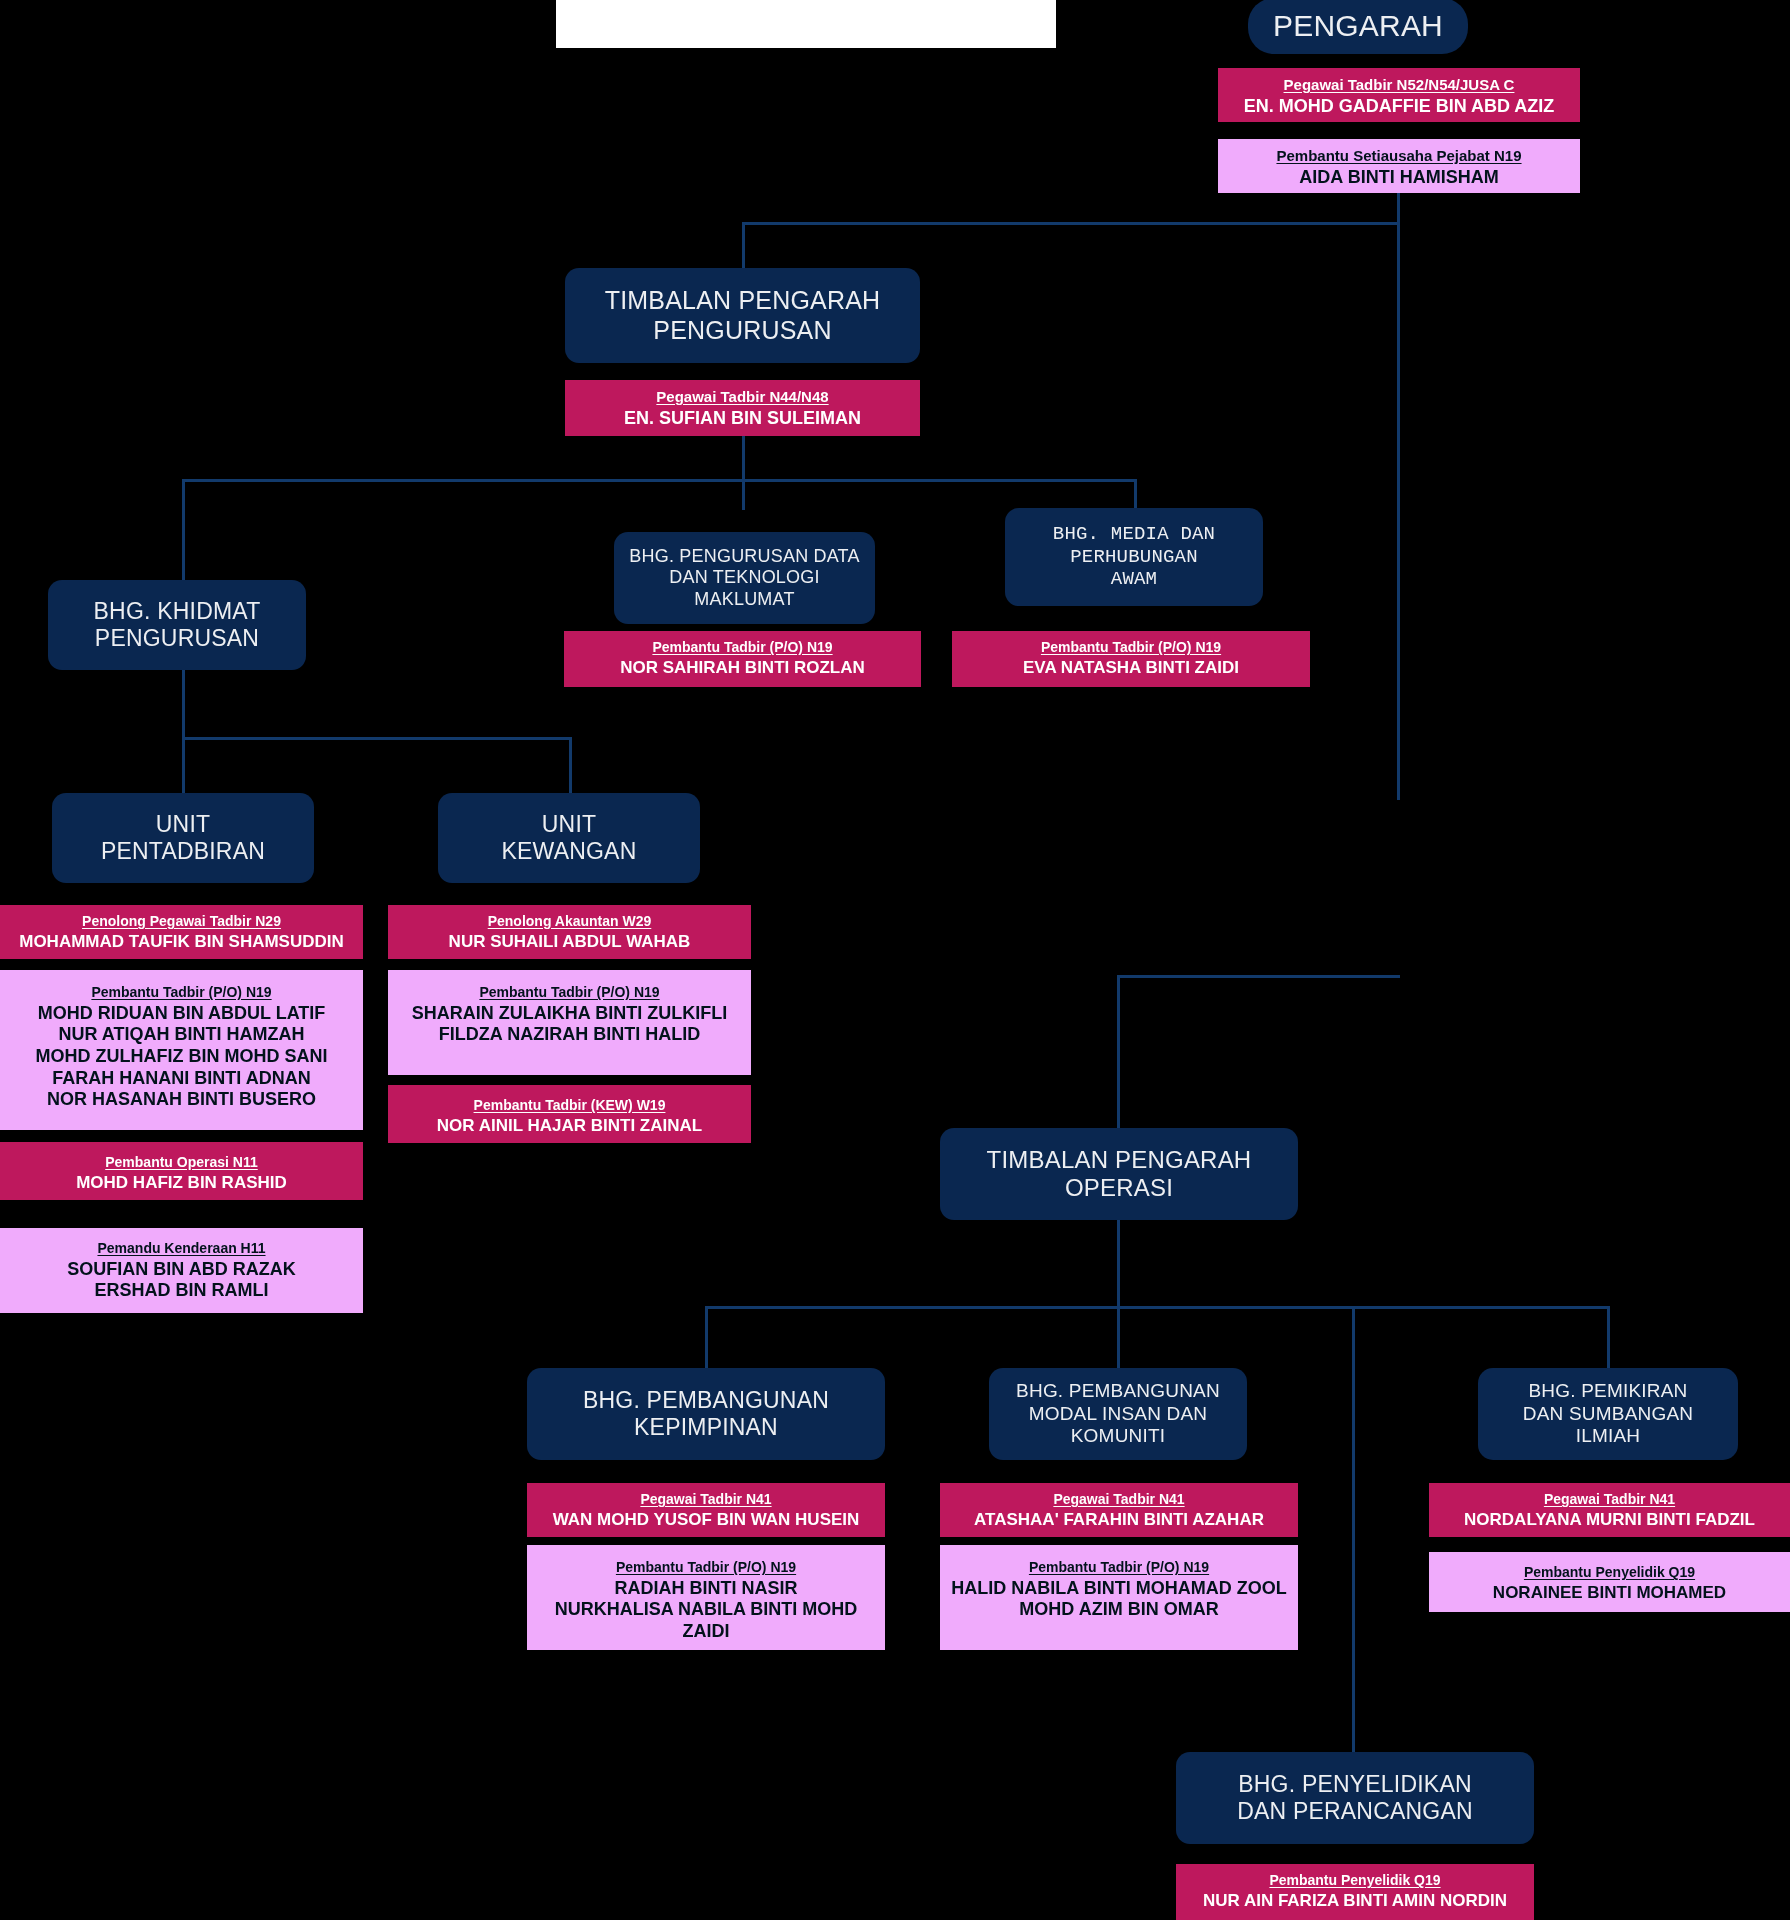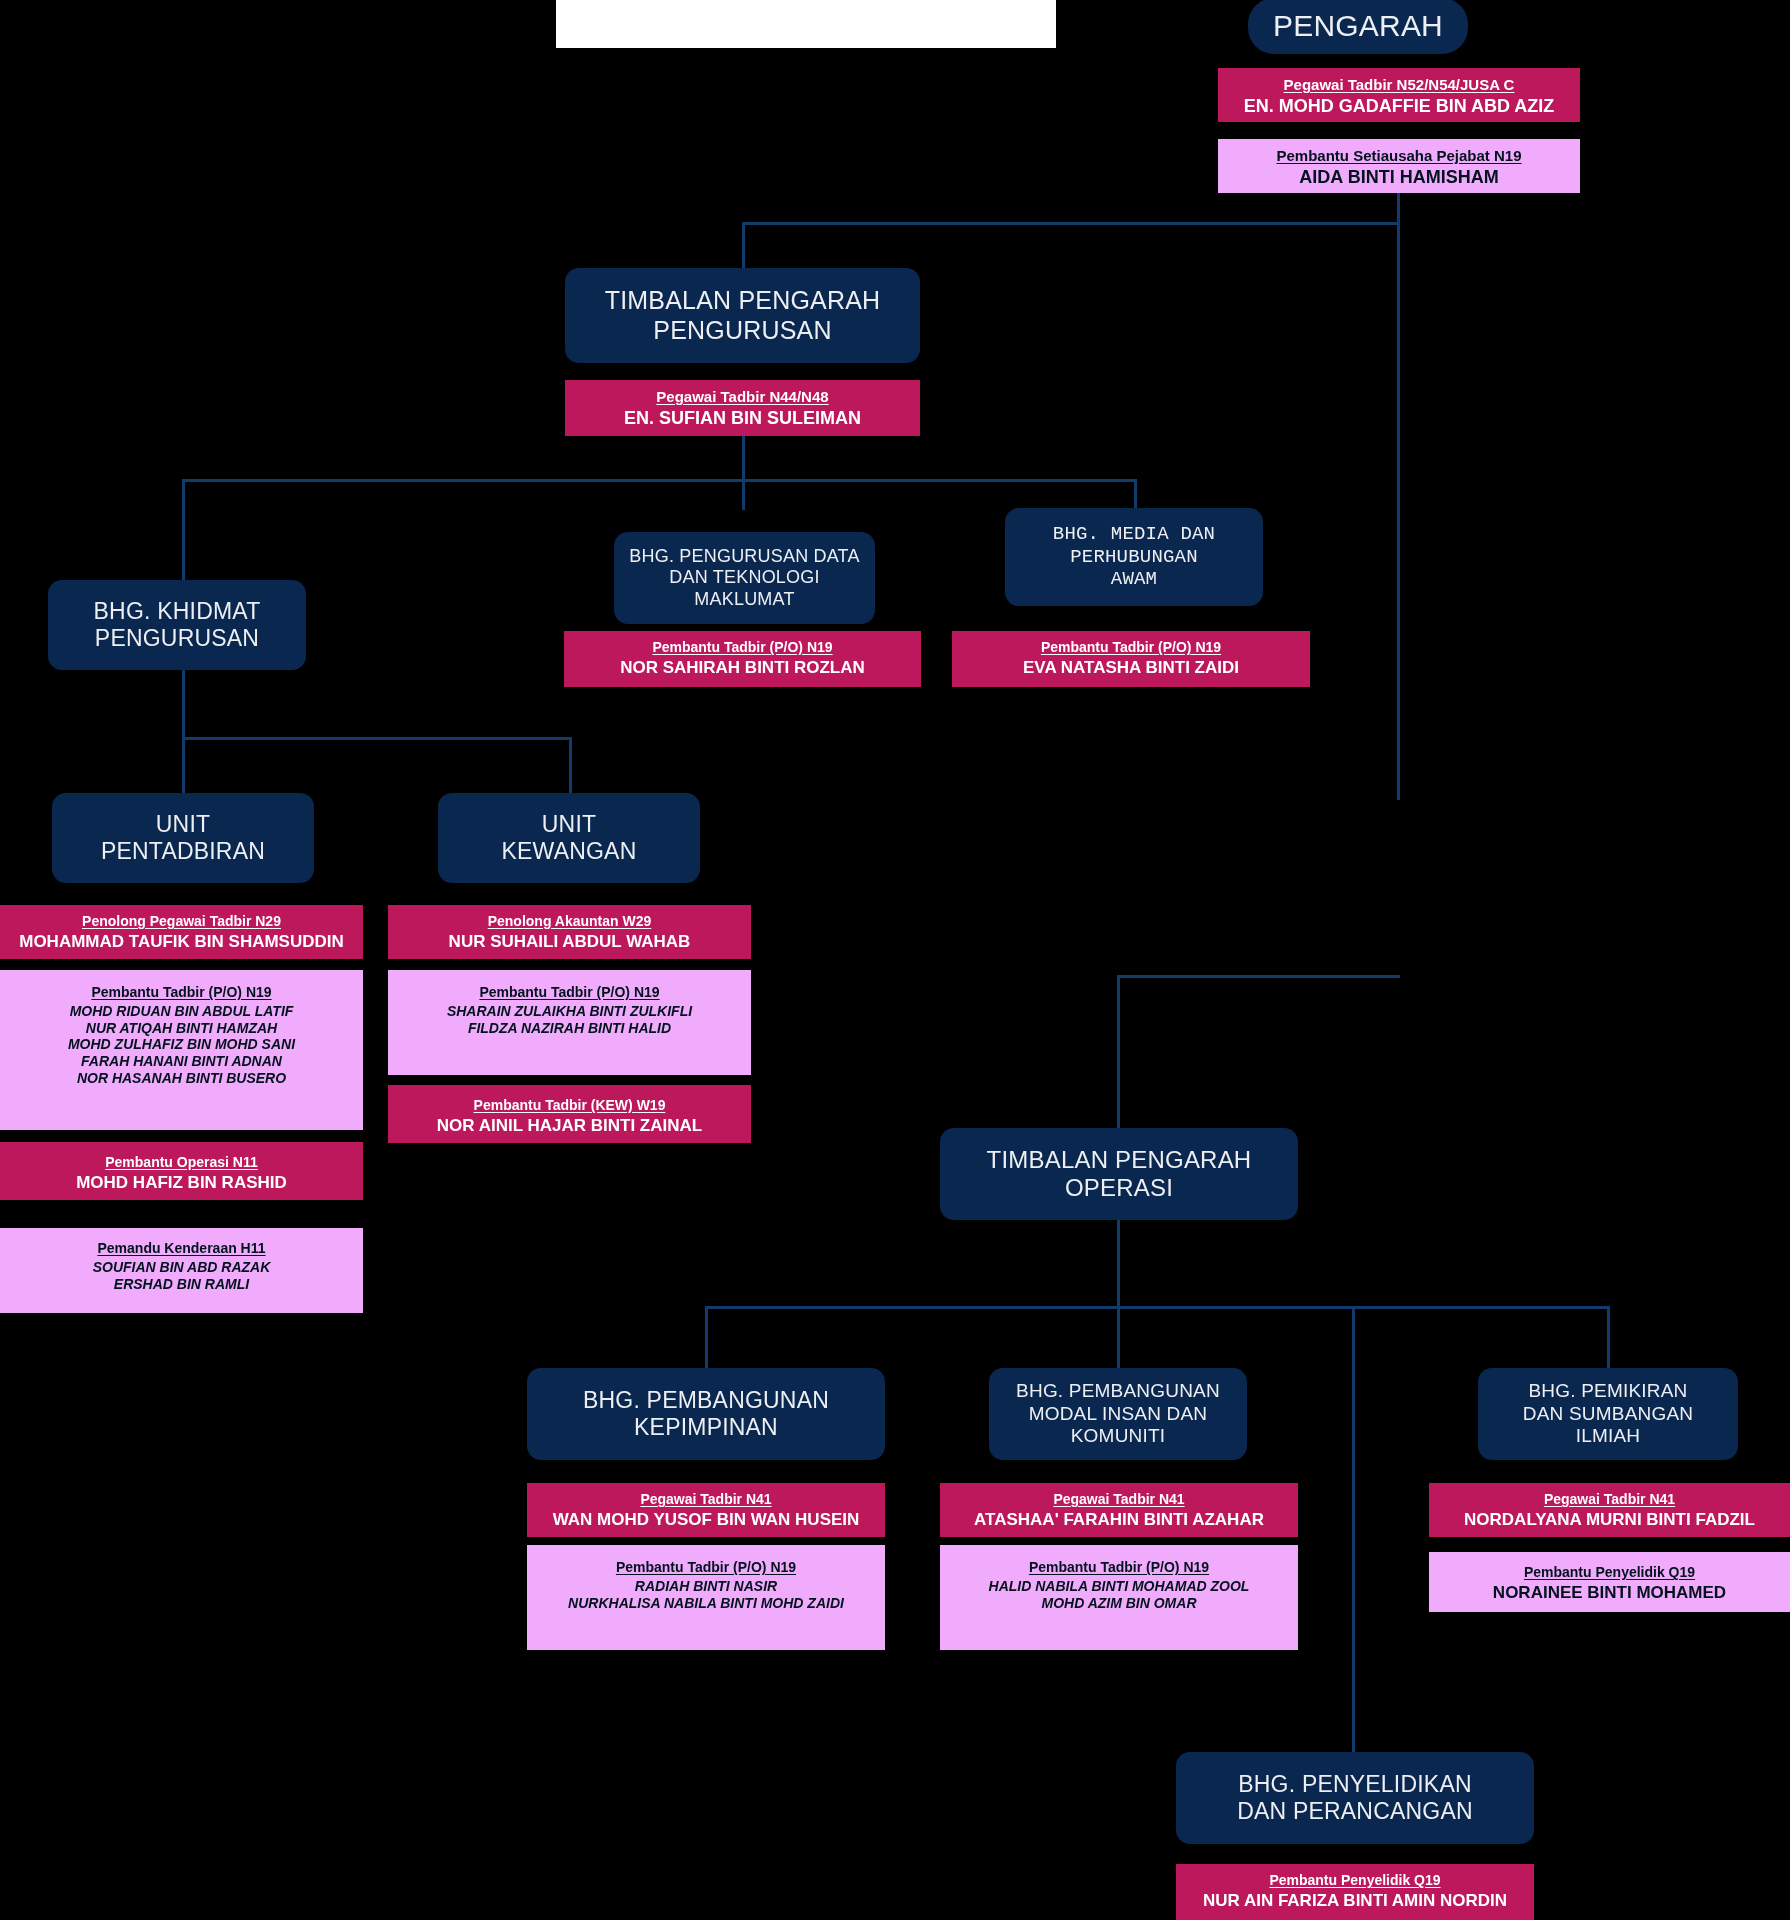--- a/index.html
+++ b/index.html
@@ -68,21 +68,21 @@
   .ln.v { width: 3px; }
 
   .whitepatch {
     position: absolute;
     background: #FFFFFF;
   }
 
   
   .persons { display: block; }
   .persons span { display: block; font-size: 18px; font-weight: 700; }
-  .small .persons span { font-size: 14px; font-style: italic; }
+  .small .persons span { font-size: 18px; }
 </style>
 </head>
 <body>
 
 <div id="chart">
 
   <div class="whitepatch" style="left:556px; top:-10px; width:500px; height:58px;"></div>
 
   <div class="ln v" style="left:1397px; top:168px; height:632px;"></div>
 
@@ -238,21 +238,21 @@
     <span class="person">ATASHAA' FARAHIN BINTI AZAHAR</span>
   </div>
   <div class="detail green small" style="left:940px; top:1545px; width:358px; height:105px; padding-top:14px;">
     <span class="role">Pembantu Tadbir (P/O) N19</span>
     <span class="persons">
       <span>HALID NABILA BINTI MOHAMAD ZOOL</span>
       <span>MOHD AZIM BIN OMAR</span>
     </span>
   </div>
 
-  <div class="nodebox" style="left:1478px; top:1368px; width:260px; height:92px; font-size:19px; flex-direction:column;">
+  <div class="nodebox" style="left:1478px; top:1368px; width:260px; height:92px; font-size:19px; flex-direction:column;border-radius:15px;">
     <span>BHG. PEMIKIRAN</span>
     <span>DAN SUMBANGAN</span>
     <span>ILMIAH</span>
   </div>
   <div class="detail blue small" style="left:1429px; top:1483px; width:361px; height:54px;">
     <span class="role">Pegawai Tadbir N41</span>
     <span class="person">NORDALYANA MURNI BINTI FADZIL</span>
   </div>
   <div class="detail green small" style="left:1429px; top:1552px; width:361px; height:60px; padding-top:12px;">
     <span class="role">Pembantu Penyelidik Q19</span>

